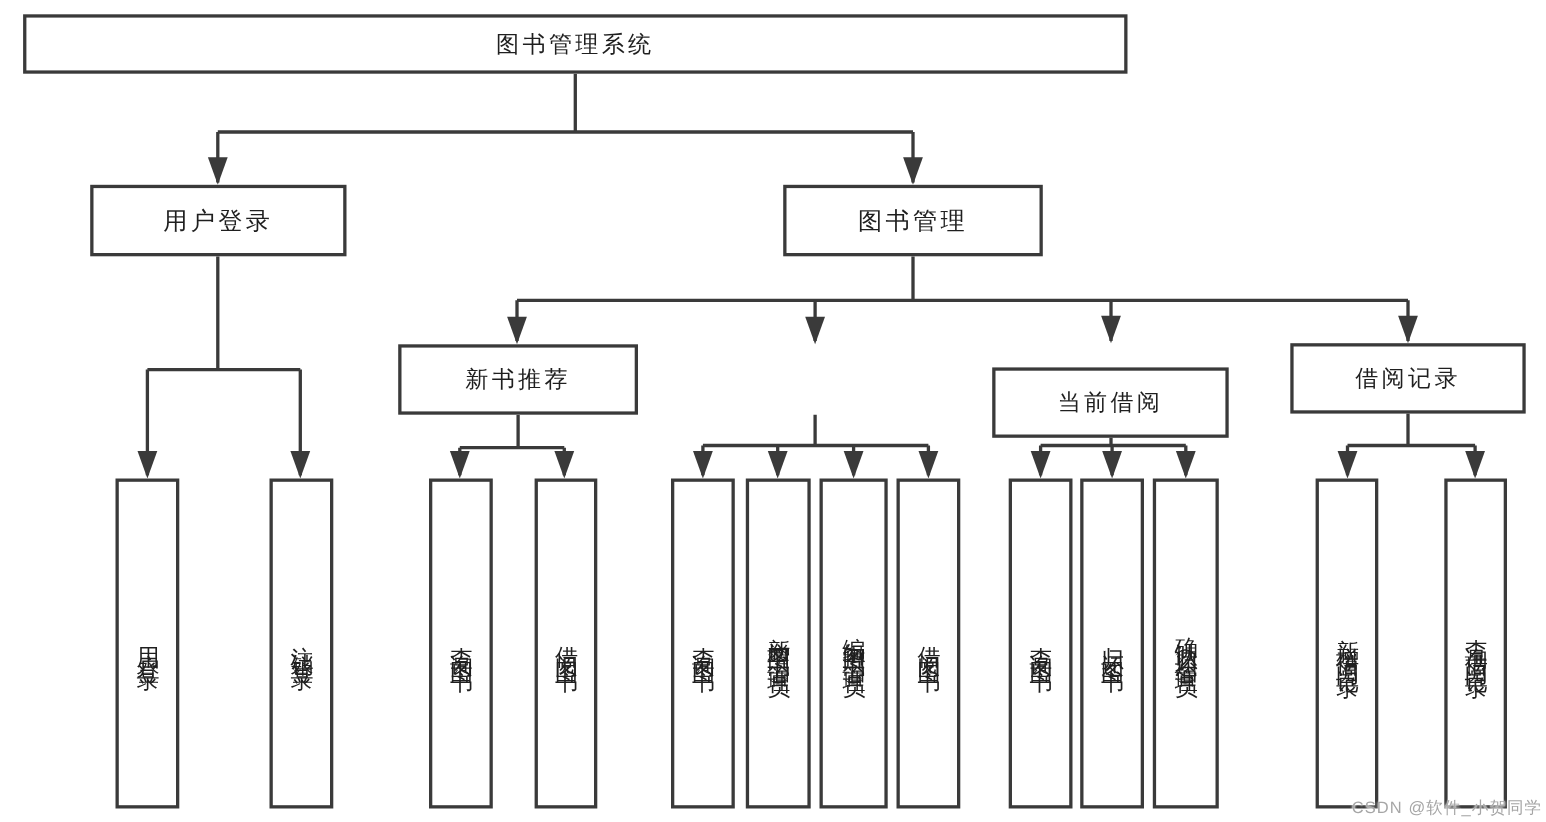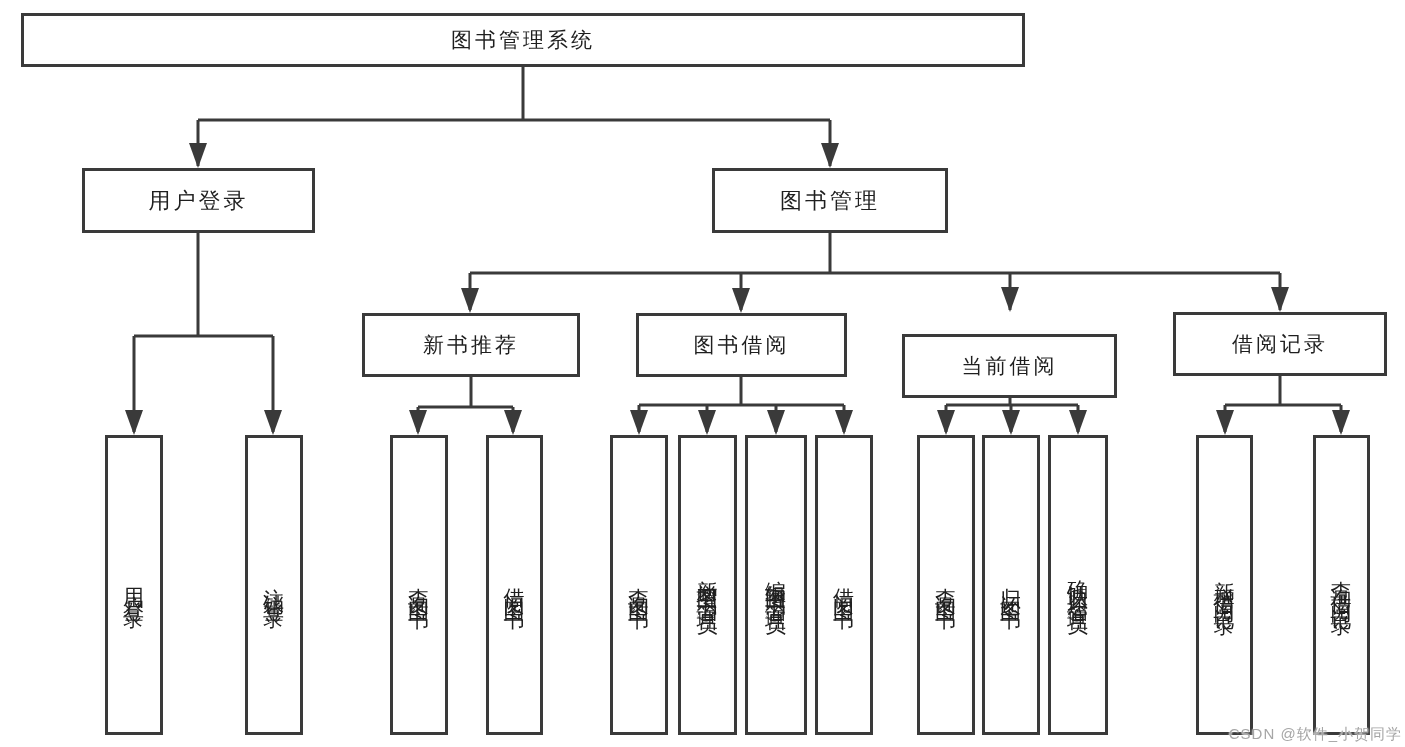--- a/index.html
+++ b/index.html
@@ -70,21 +70,20 @@
       <polygon points="1332,410 1350,410 1341,435"></polygon>
     </g>
   </svg>
 
   <div class="box" style="left:21px;top:13px;width:1004px;height:54px;">图书管理系统</div>
 
   <div class="box lvl2" style="left:82px;top:168px;width:233px;height:65px;">用户登录</div>
   <div class="box" style="left:362px;top:313px;width:218px;height:64px;">新书推荐</div>
 
   <div class="box lvl2" style="left:712px;top:168px;width:236px;height:65px;">图书管理</div>
-  <div class="box" style="left:636px;top:313px;width:211px;height:64px;">图书借阅</div>
   <div class="box" style="left:902px;top:312px;width:215px;height:64px;margin-top:22px;">当前借阅</div>
   <div class="box" style="left:1173px;top:312px;width:214px;height:64px;">借阅记录</div>
 
   <div class="box leaf" style="left:105px;top:435px;width:58px;height:300px;">用户登录</div>
   <div class="box leaf" style="left:245px;top:435px;width:58px;height:300px;">注销登录</div>
 
   <div class="box leaf" style="left:390px;top:435px;width:58px;height:300px;">查询图书</div>
   <div class="box leaf" style="left:486px;top:435px;width:57px;height:300px;">借阅图书</div>
 
   <div class="box leaf" style="left:610px;top:435px;width:58px;height:300px;">查询图书</div>

